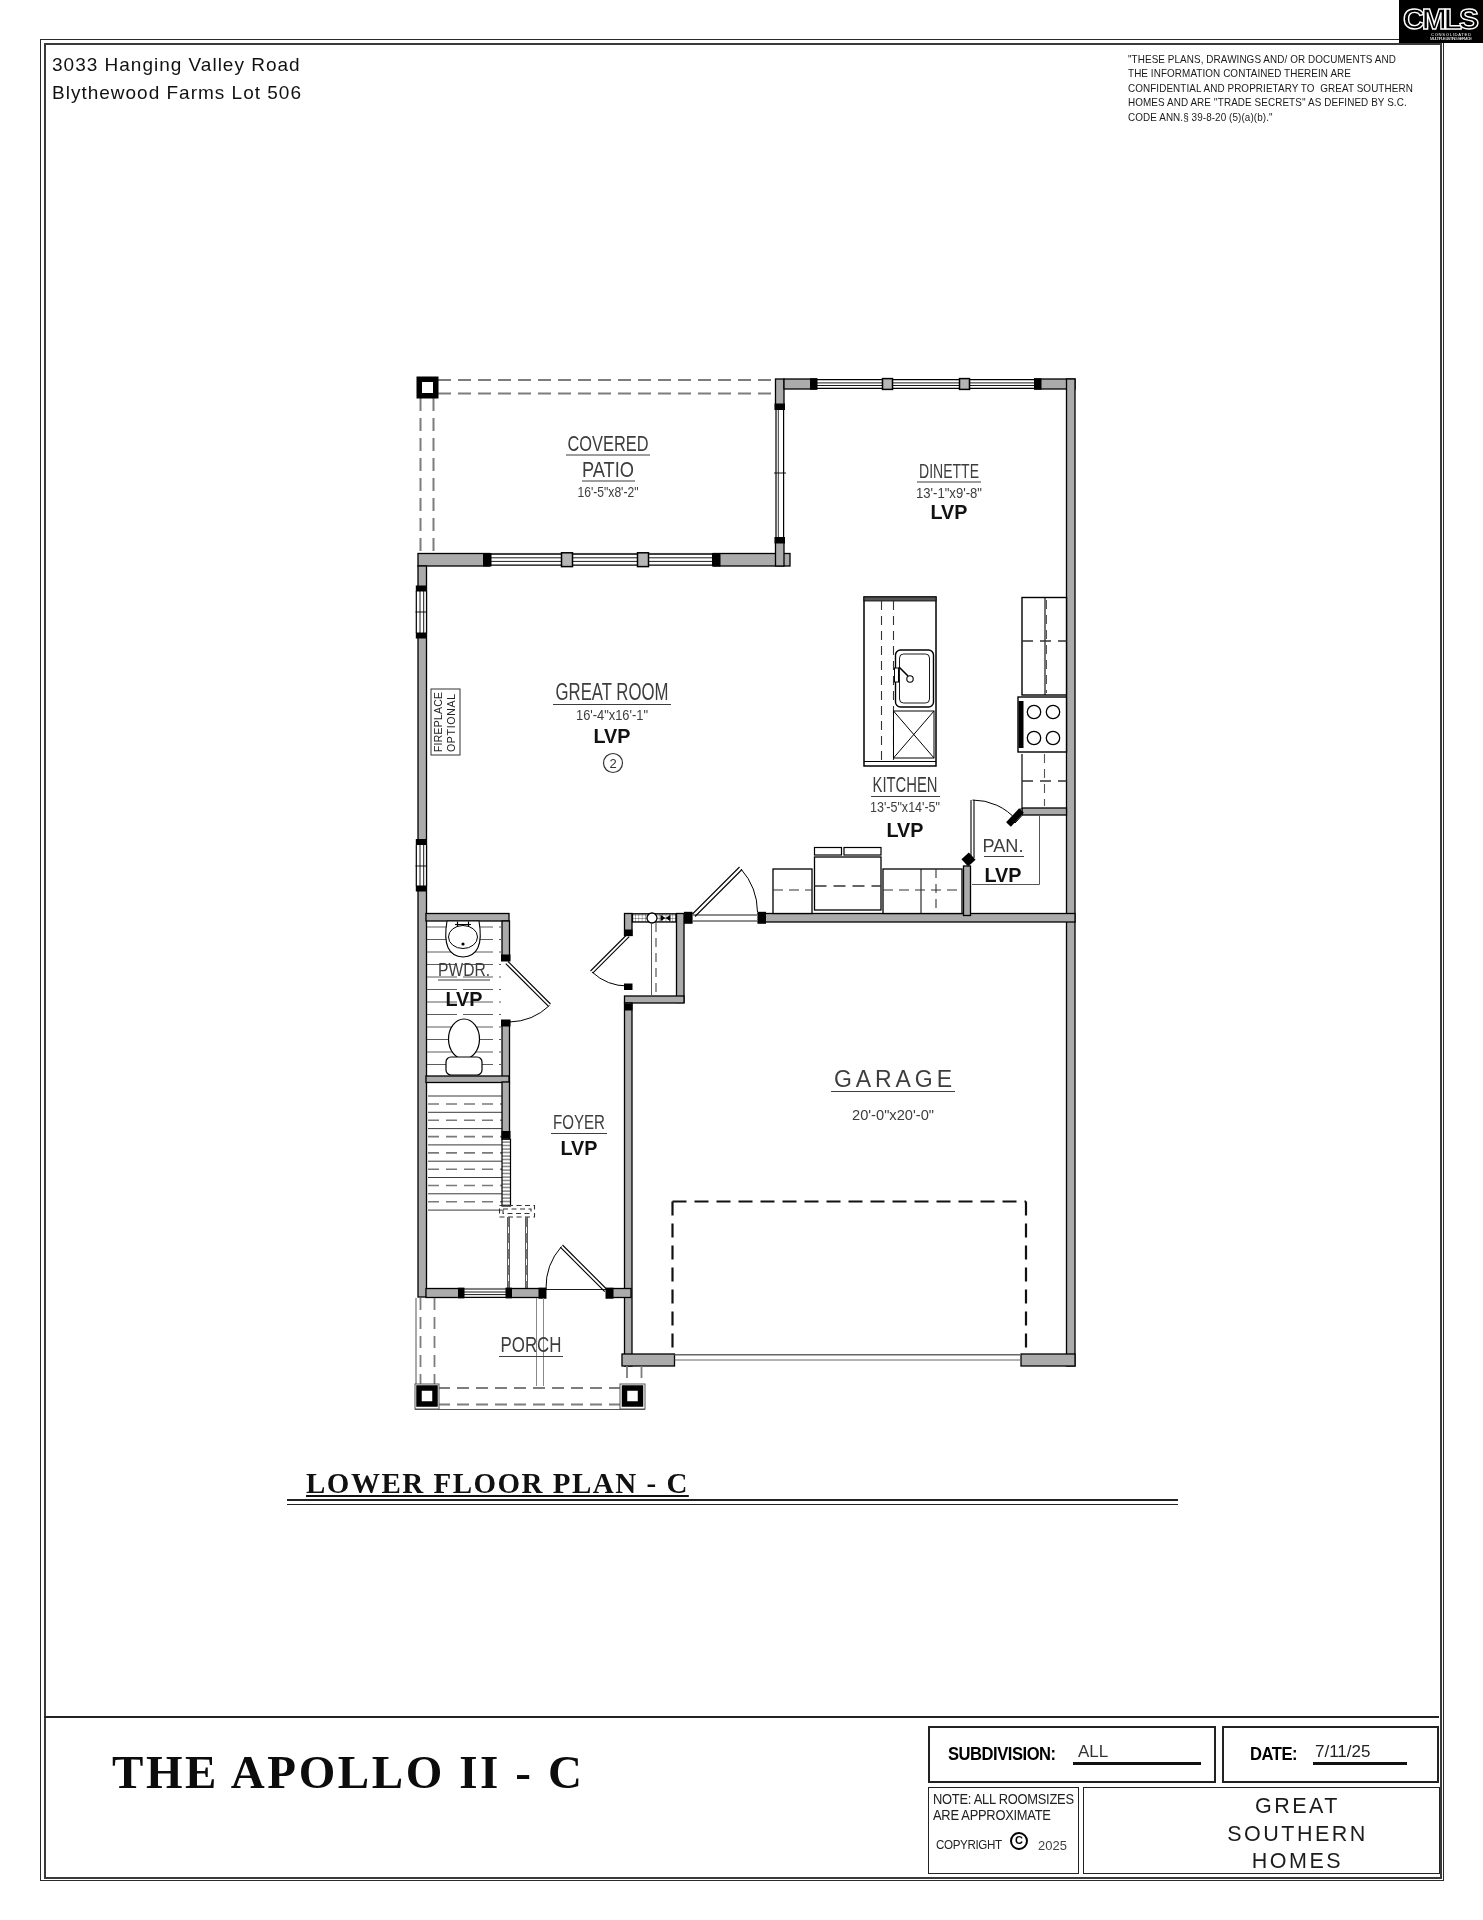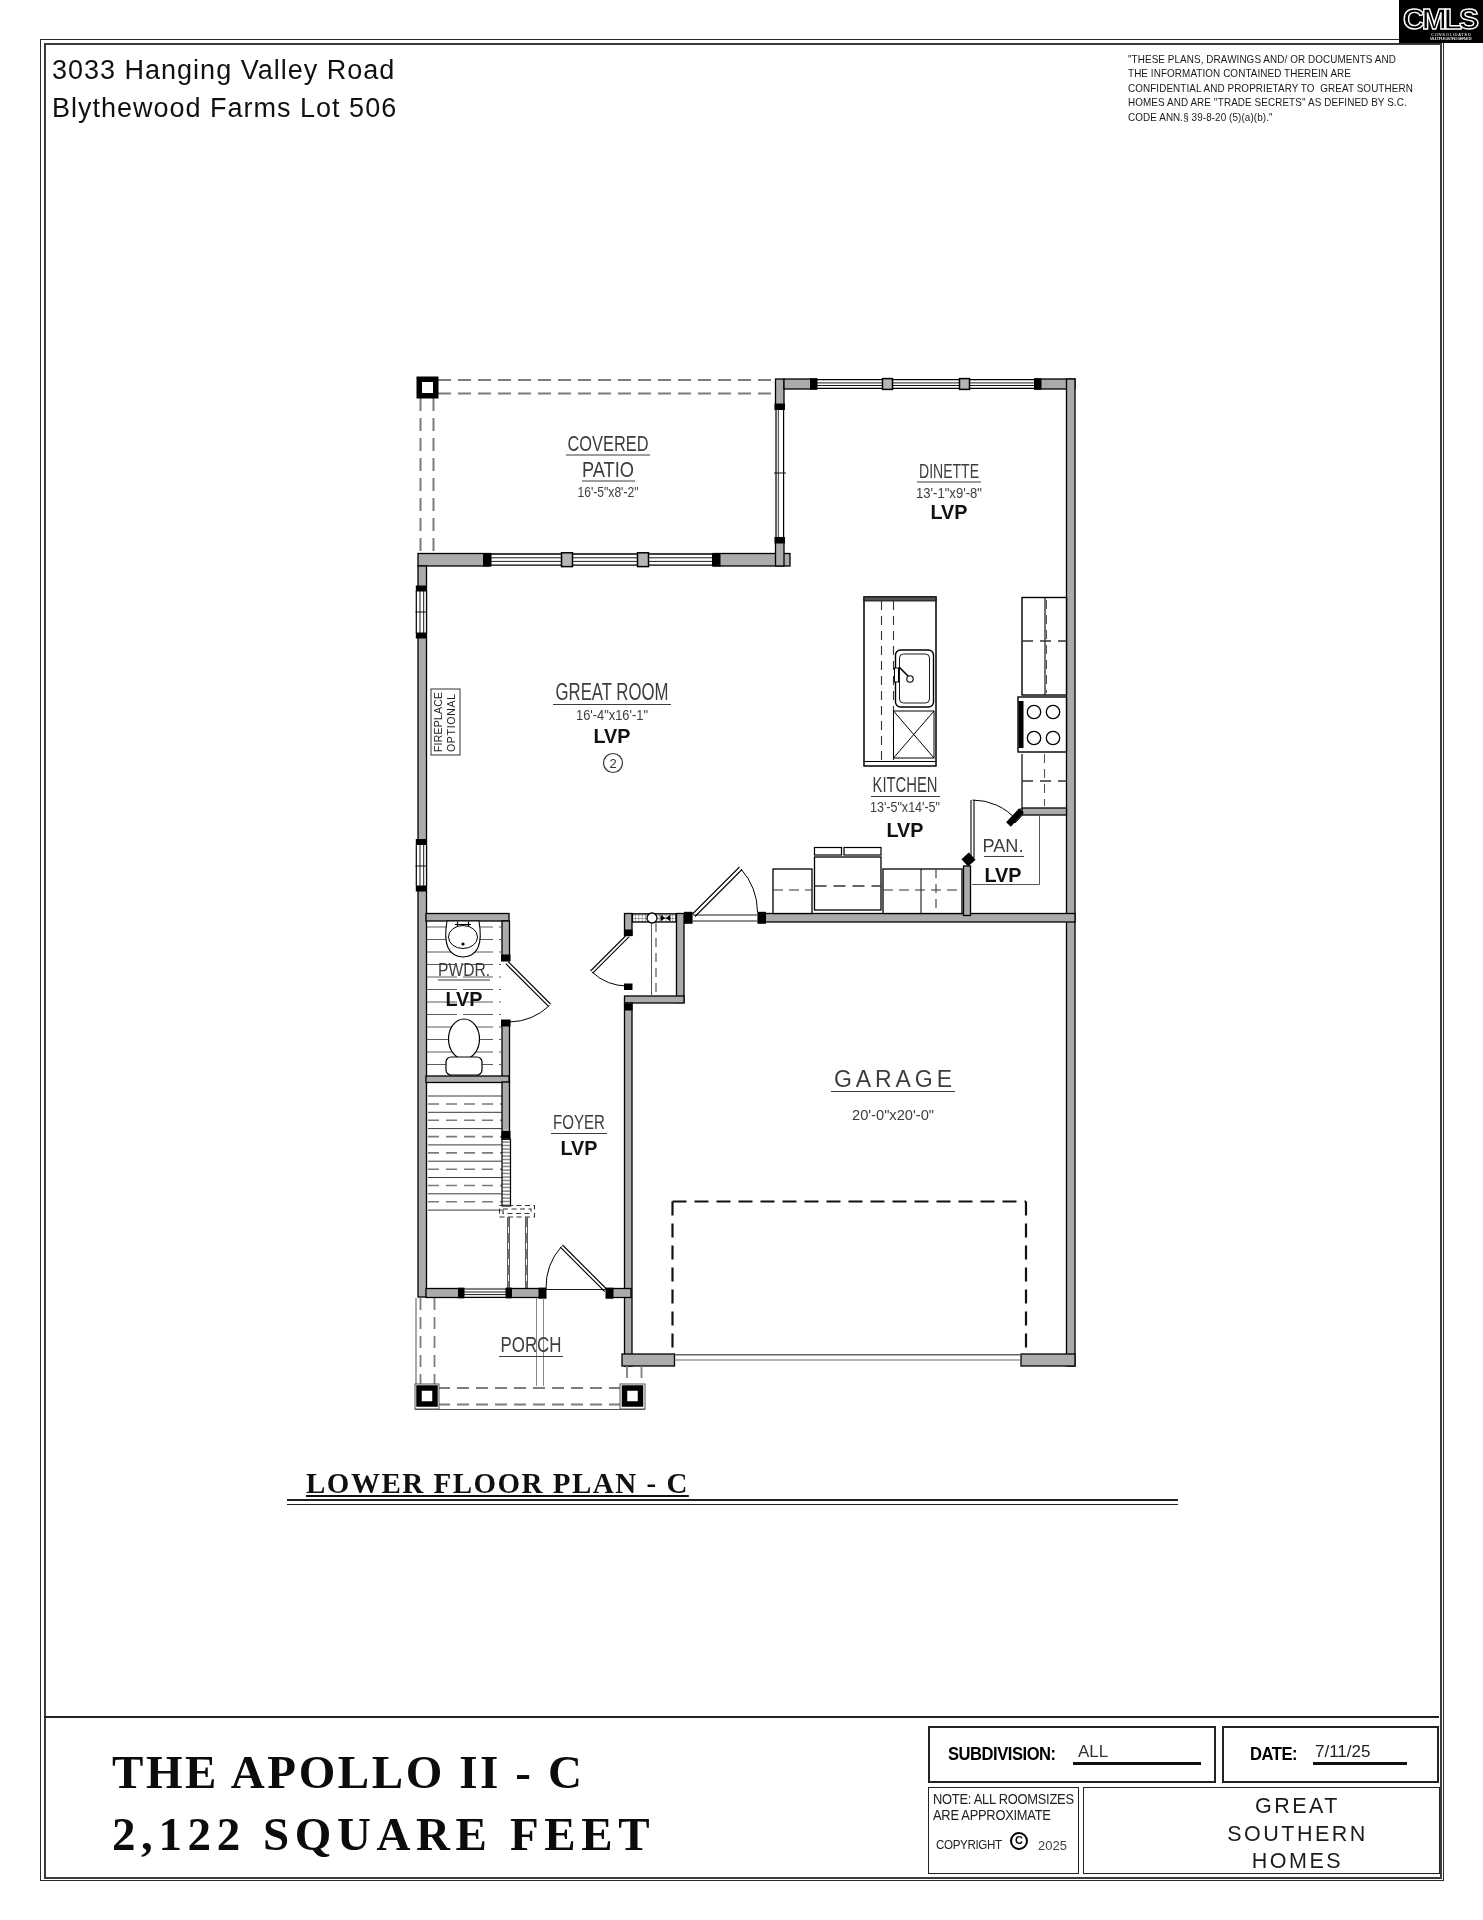--- a/index.html
+++ b/index.html
@@ -7,21 +7,21 @@
        font-family:"Liberation Sans",sans-serif;-webkit-font-smoothing:antialiased;filter:grayscale(1);}
   .abs{position:absolute;}
 </style>
 </head>
 <body>
 
 <div class="abs" style="left:40px;top:39px;width:1402px;height:1840px;border:1px solid #2a2a2a;"></div>
 
 <div class="abs" style="left:44px;top:43px;width:1394px;height:1832px;border:2px solid #3a3a3a;"></div>
 
-<div class="abs" style="left:52px;top:51px;font-size:27px;line-height:38px;color:#111;letter-spacing:1px;">3033 Hanging Valley Road<br>Blythewood Farms Lot 506</div>
+<div class="abs" style="left:52px;top:51px;font-size:19px;line-height:28px;color:#111;letter-spacing:1px;">3033 Hanging Valley Road<br>Blythewood Farms Lot 506</div>
 
 <div class="abs" style="left:1399px;top:0;width:84px;height:43px;background:#000;"></div>
 <svg class="abs" style="left:1399px;top:0;" width="84" height="43" viewBox="0 0 84 43">
   <text x="42" y="29" text-anchor="middle" font-size="30" font-weight="bold" fill="#000" stroke="#fff" stroke-width="1.4" textLength="76" style="font-family:'Liberation Sans',sans-serif;">CMLS</text>
   <text x="52" y="35.5" text-anchor="middle" font-size="4.2" fill="#fff" textLength="40" style="font-family:'Liberation Sans',sans-serif;">CONSOLIDATED</text>
   <text x="52" y="40" text-anchor="middle" font-size="4.2" fill="#fff" textLength="42" style="font-family:'Liberation Sans',sans-serif;">MULTIPLE LISTING SERVICE</text>
 </svg>
 
 <div class="abs" style="left:1128px;top:52px;font-size:11.5px;line-height:14.4px;color:#1a1a1a;letter-spacing:0.1px;white-space:nowrap;transform:scaleX(0.86);transform-origin:left top;">"THESE PLANS, DRAWINGS AND/ OR DOCUMENTS AND<br>THE INFORMATION CONTAINED THEREIN ARE<br>CONFIDENTIAL AND PROPRIETARY TO&nbsp; GREAT SOUTHERN<br>HOMES AND ARE ''TRADE SECRETS'' AS DEFINED BY S.C.<br>CODE ANN.§ 39-8-20 (5)(a)(b)."</div>
 
@@ -522,21 +522,21 @@
 </g>
 </svg>
 
 <div class="abs" style="left:306px;top:1467px;font-family:'Liberation Serif',serif;font-weight:bold;font-size:29px;letter-spacing:1.5px;color:#111;text-decoration:underline;">LOWER FLOOR PLAN - C</div>
 
 <div class="abs" style="left:287px;top:1499px;width:891px;height:1.6px;background:#222;"></div>
 <div class="abs" style="left:287px;top:1504px;width:891px;height:1.2px;background:#222;"></div>
 
 <div class="abs" style="left:44px;top:1716px;width:1395px;height:2px;background:#222;"></div>
 
-<div class="abs" style="left:112px;top:1741px;font-family:Liberation Serif, serif;font-weight:bold;font-size:47px;color:#0c0c0c;line-height:62px;"><span style="letter-spacing:2.6px;">THE APOLLO II - C</span><br><span style="letter-spacing:5.6px;">2,122 SQUARE FEET</span></div>
+<div class="abs" style="left:112px;top:1741px;font-family:Liberation Serif, serif;font-weight:bold;font-size:47px;color:#0c0c0c;line-height:62px;"><span style="letter-spacing:2.6px;">THE APOLLO II - C</span><br></div>
 
 <div class="abs" style="left:928px;top:1726px;width:288px;height:57px;border:2px solid #222;box-sizing:border-box;"></div>
 
 <div class="abs" style="left:948px;top:1744px;font-size:18px;font-weight:bold;letter-spacing:-0.5px;color:#000;transform:scaleX(0.92);transform-origin:left;">SUBDIVISION:</div>
 
 <div class="abs" style="left:1078px;top:1742px;font-size:17px;color:#7f1d1d;">ALL</div>
 
 <div class="abs" style="left:1073px;top:1762px;width:128px;height:2.5px;background:#111;"></div>
 
 <div class="abs" style="left:1222px;top:1726px;width:217px;height:57px;border:2px solid #222;box-sizing:border-box;"></div>

